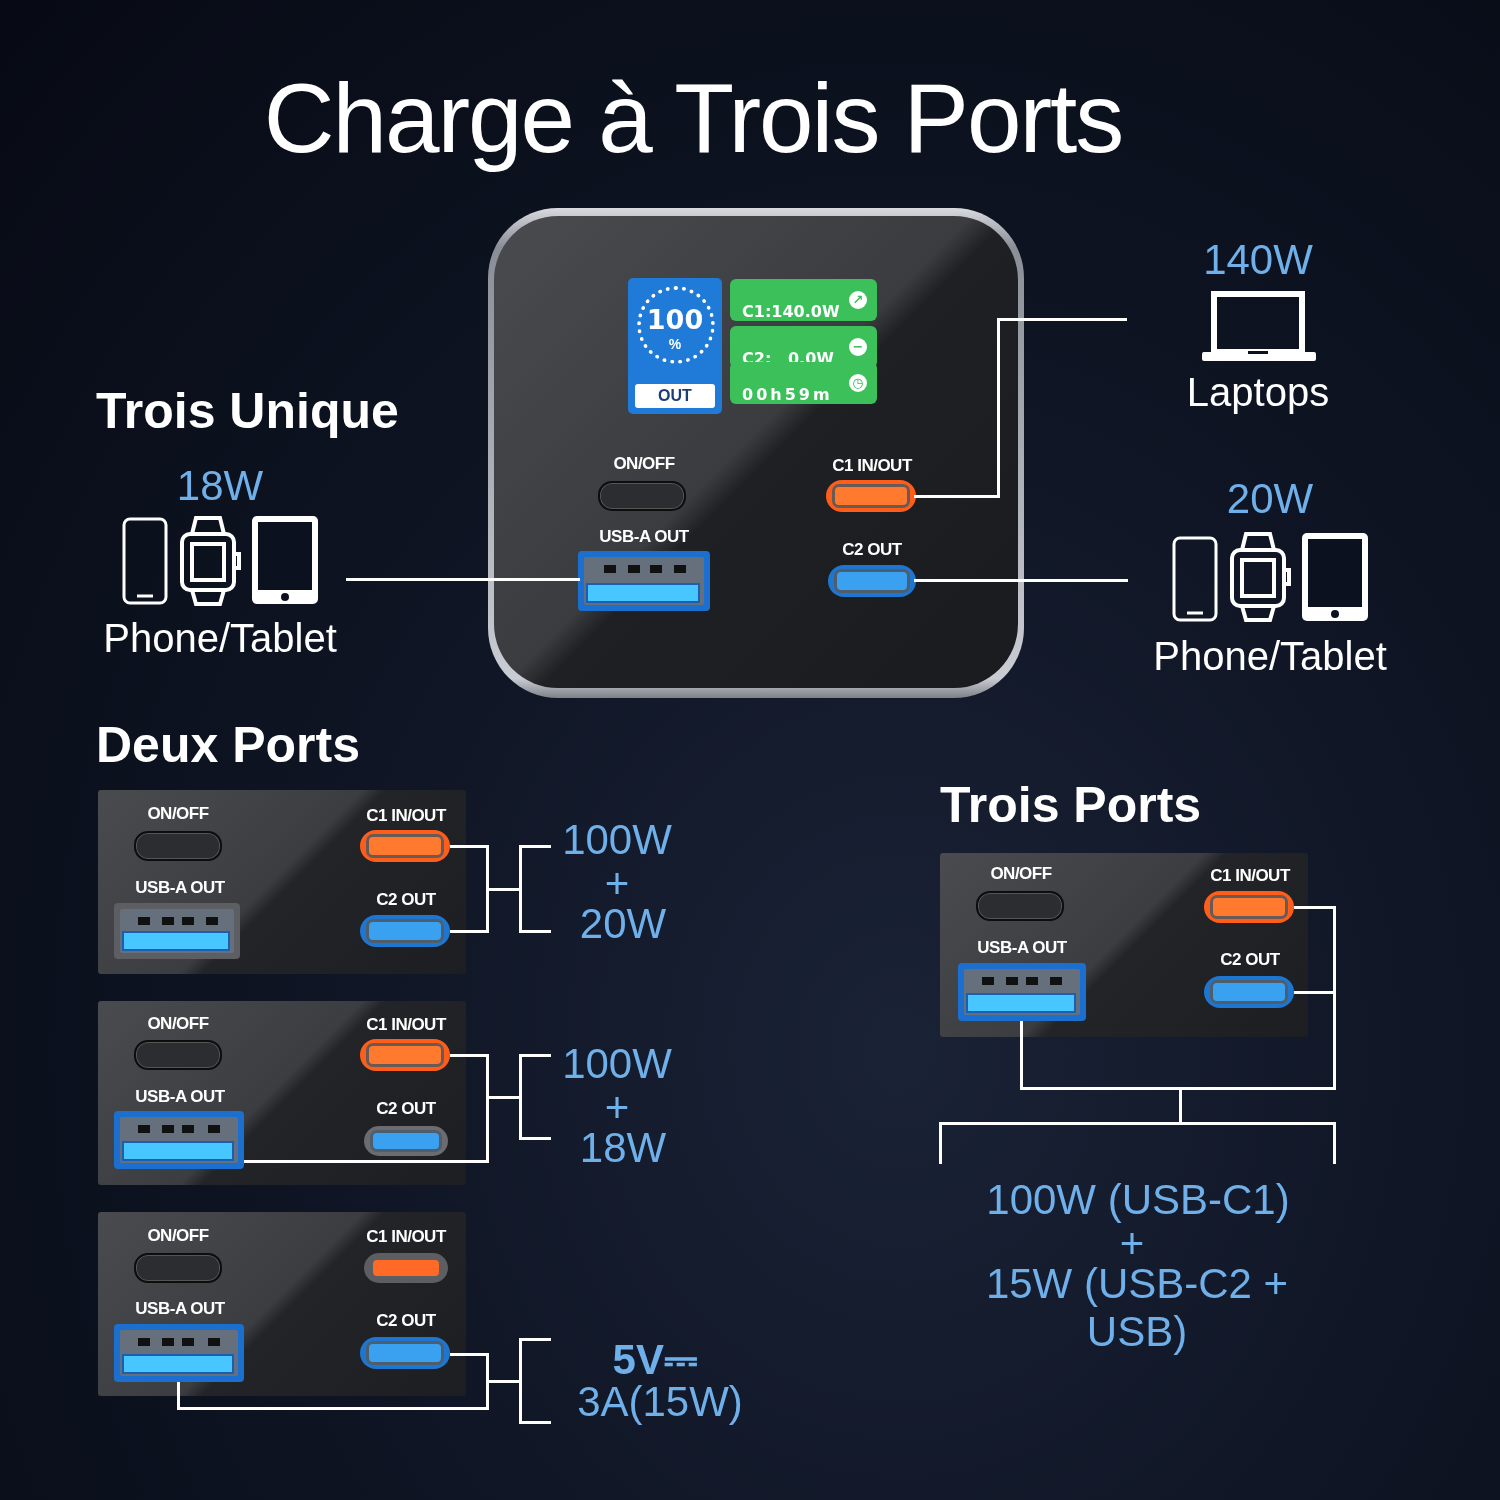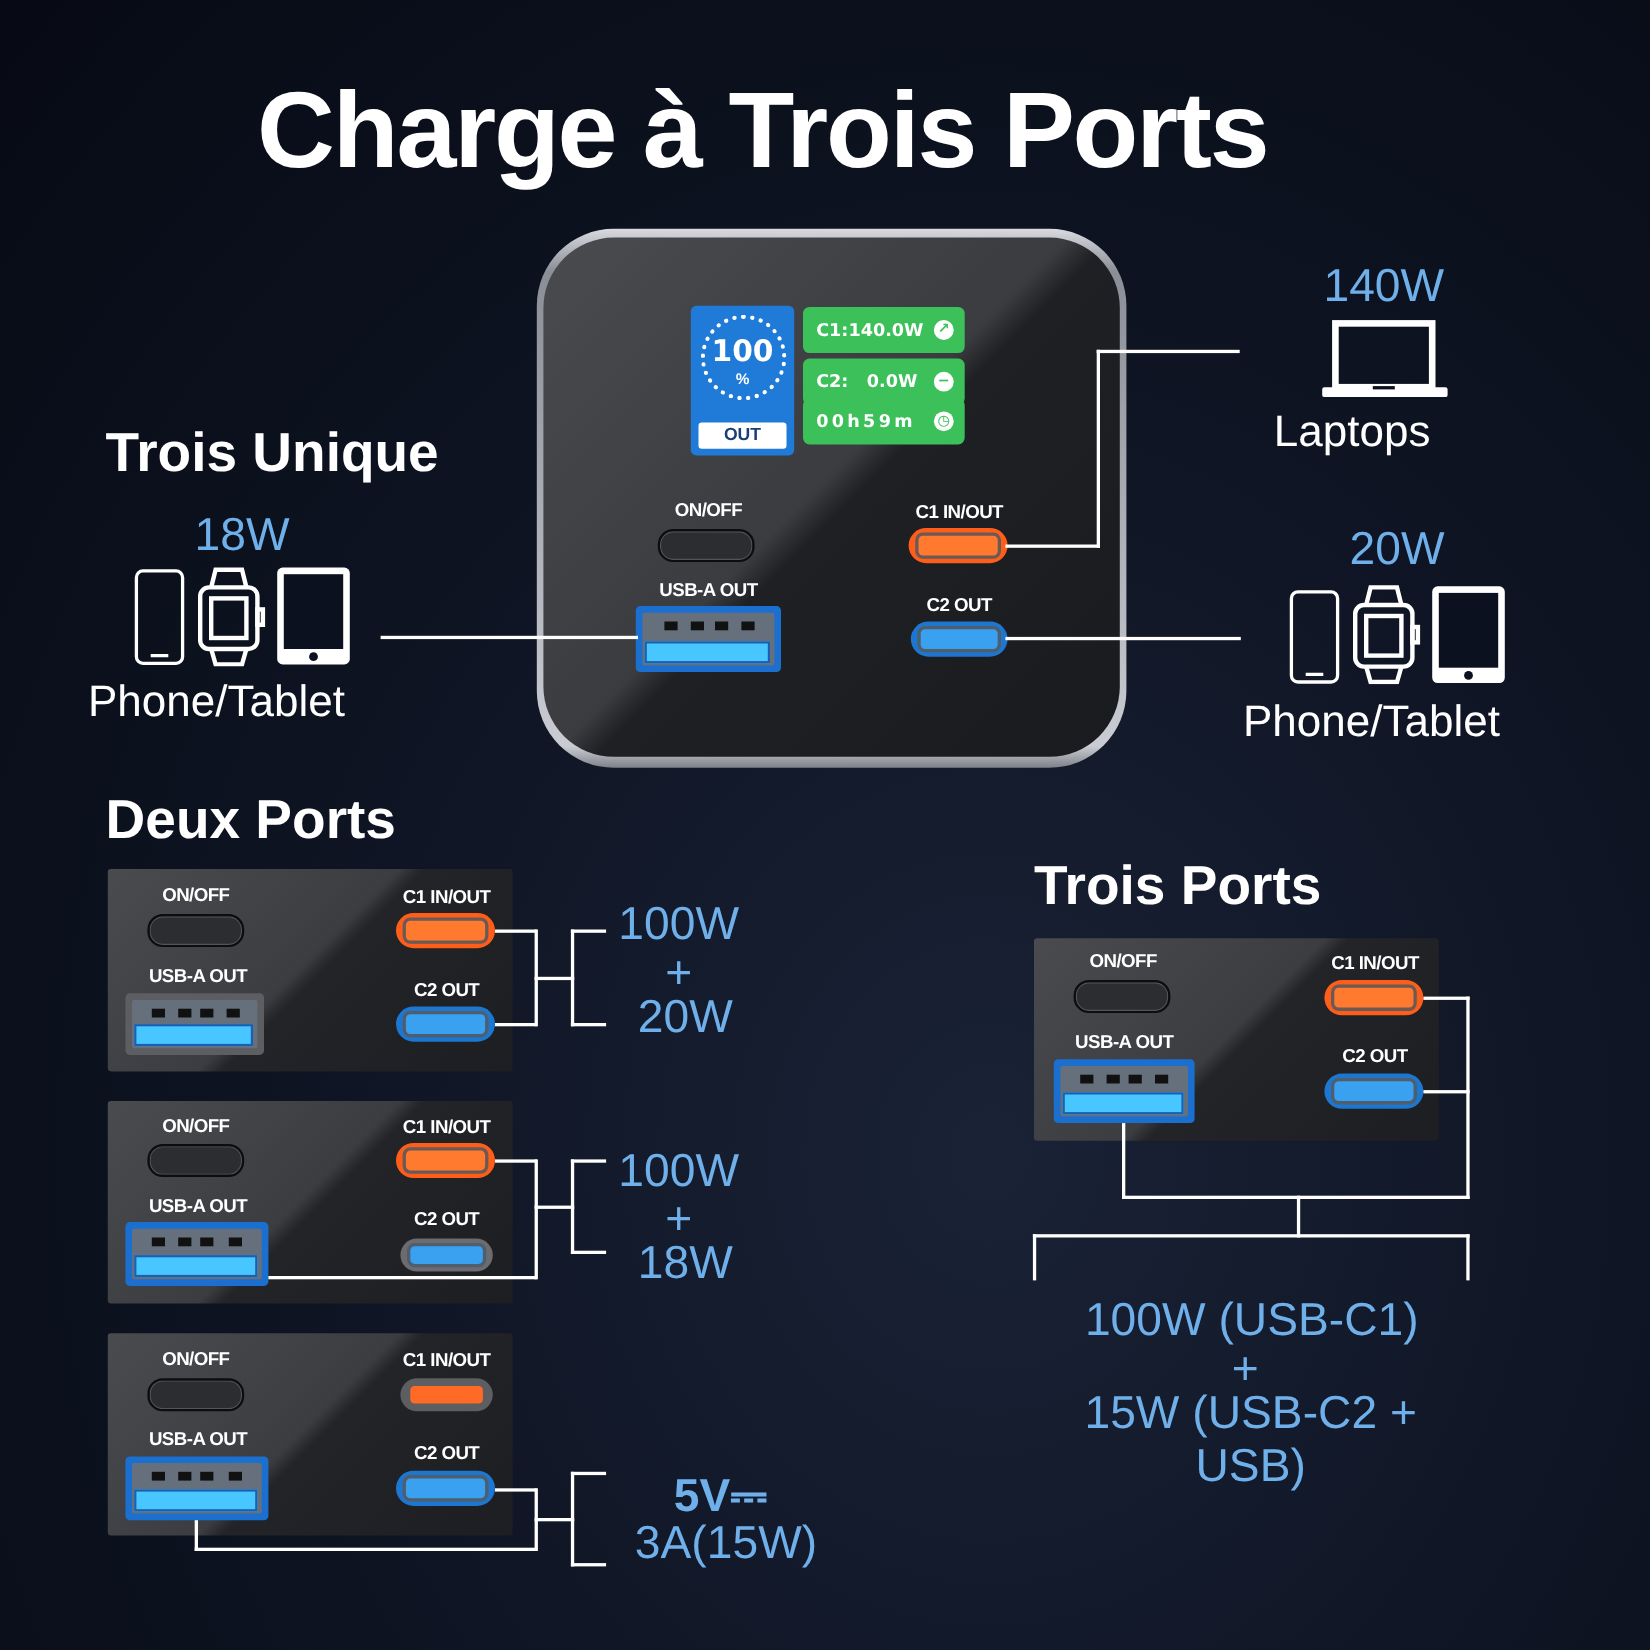--- a/index.html
+++ b/index.html
@@ -1,36 +1,36 @@
 <!DOCTYPE html>
 <html><head>
 <meta charset="utf-8">
 <style>
   html,body{margin:0;padding:0;}
   body{width:1500px;height:1500px;position:relative;overflow:hidden;
     background:radial-gradient(ellipse at 60% 70%, #1a2236 0%, #0f1524 45%, #070a14 100%);
     font-family:"Liberation Sans","DejaVu Sans",sans-serif;color:#fff;}
   .abs{position:absolute;}
-  .title{left:0;width:1386px;top:62px;text-align:center;font-size:98px;font-weight:bold;letter-spacing:-2px;color:#fff;}
+  .title{left:0;width:1386px;top:62px;text-align:center;font-size:98px;font-weight:normal;letter-spacing:-2px;color:#fff;}
   .h2{font-size:50px;font-weight:bold;color:#fff;}
   .blue{color:#6fb0ea;font-size:42px;text-align:center;}
-  .white-lbl{font-size:40px;color:#fff;text-align:left;}
+  .white-lbl{font-size:40px;color:#fff;text-align:center;}
   .line{background:#fff;}
   
   .device{left:488px;top:208px;width:536px;height:490px;border-radius:70px;
     background:linear-gradient(180deg,#d8dadf,#8a8e96 8%,#c9ccd2 96%,#7e8288);}
   .device-inner{position:absolute;left:6px;top:8px;right:6px;bottom:10px;border-radius:64px;
     background:linear-gradient(135deg,#4a4b4f 0%,#3b3c40 48%,#1f2023 52%,#1a1b1e 100%);overflow:hidden;}
   .screen-batt{left:628px;top:278px;width:94px;height:136px;background:#1f7ad8;border-radius:5px;}
   .ring{position:absolute;left:9px;top:8px;width:70px;height:70px;border-radius:50%;border:4px dotted #fff;}
   .pct{position:absolute;left:0;width:94px;top:26px;text-align:center;font-size:27px;font-weight:bold;font-family:"DejaVu Sans",sans-serif;}
   .pctsign{position:absolute;left:0;width:94px;top:58px;text-align:center;font-size:14px;font-weight:bold;}
   .outbadge{position:absolute;left:7px;top:106px;width:80px;height:24px;background:#fff;color:#1c3e78;border-radius:3px;text-align:center;font-weight:bold;font-size:16px;line-height:24px;}
   .gbox{left:730px;width:147px;height:42px;background:#3cc05a;border-radius:6px;font-family:"DejaVu Sans",sans-serif;font-weight:bold;font-size:16px;line-height:42px;color:#fff;}
-  .gbox span.t{position:absolute;left:12px;white-space:pre;}
+  .gbox span.t{position:absolute;left:12px;white-space:pre;margin-top:12px;}
   .gbox .ic{position:absolute;right:10px;top:12px;width:18px;height:18px;border-radius:50%;background:#fff;color:#3cc05a;font-size:13px;line-height:18px;text-align:center;}
   .plabel{font-size:17px;font-weight:bold;color:#fff;text-align:center;letter-spacing:-0.5px;}
   .onoff{border:2px solid #0d0d0f;border-radius:14px;background:#2c2d30;box-shadow:inset 0 0 0 1px #555;}
   .usbc{border-radius:20px;}
   .usbc.orange{background:#ff5e1a;}
   .usbc.blue2{background:#1d76cf;}
   .usbc.gray{background:#6b6b70;}
   .usbc .slot{position:absolute;left:9px;right:9px;top:7px;bottom:7px;border-radius:4px;}
   .usbc.orange .slot{background:#ff7a2e;box-shadow:0 0 0 3px #6a5a55;}
   .usbc.blue2 .slot,.usbc.gray .slot{background:#3aa0f0;box-shadow:0 0 0 3px #4f5e6c;}

